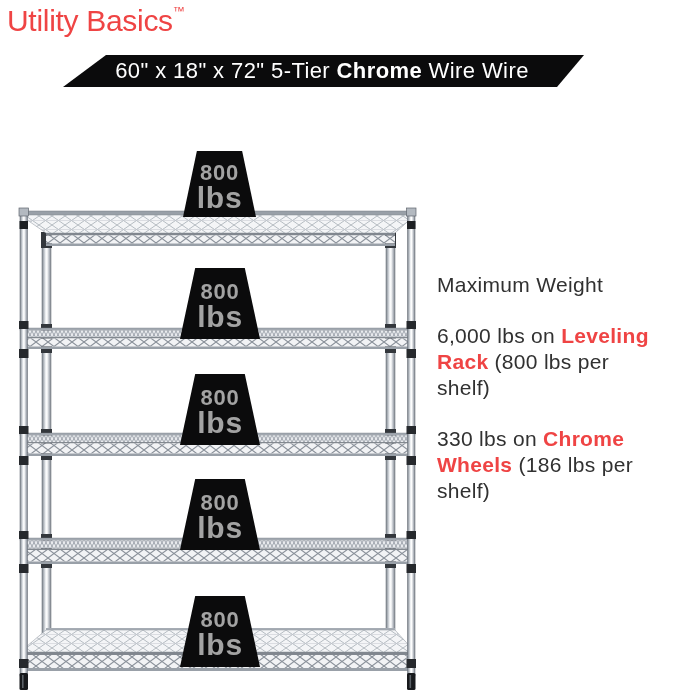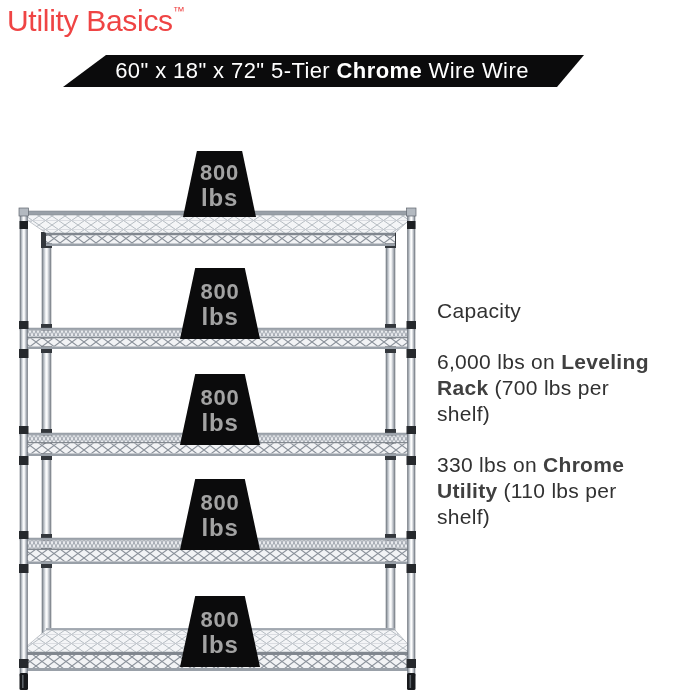--- a/index.html
+++ b/index.html
@@ -29,25 +29,25 @@
     position:absolute;left:180px;width:80px;height:71px;background:#0b0b0c;
     clip-path:polygon(19% 0,81% 0,100% 100%,0 100%);
     color:#a3a3a3;text-align:center;font-weight:bold;font-size:22px;
     line-height:25px;padding-top:11px;box-sizing:border-box;letter-spacing:0.8px;
   }
   .badge-0{left:183px;width:73px;height:66px;top:151px;padding-top:9px;}
   .badge-1{top:268px;}
   .badge-2{top:374px;}
   .badge-3{top:479px;}
   .badge-4{top:596px;}
-  .badge .unit{display:block;font-size:24px;}
+  .badge .unit{display:block;font-size:30px;}
   
   #info{position:absolute;left:437px;top:272px;width:250px;color:#313131;}
   #info p{margin:0 0 25px 0;font-size:21px;line-height:26px;letter-spacing:0.3px;}
-  #info b{font-weight:bold;color:#404040;margin-top:8px;}
+  #info b{font-weight:bold;color:#ef4444;margin-top:8px;}
 </style>
 </head>
 <body>
 
 <div id="stage">
 
   <h1 id="brand"><span>Utility Basics</span><sup>™</sup></h1>
 
   <div id="banner">
     <span><span>60" x 18" x 72" 5-Tier </span><b>Chrome</b><span> Wire Wire</span></span>
@@ -165,18 +165,18 @@
 
   <div id="badges">
       <div class="badge badge-0"><span class="value">800</span><span class="unit">lbs</span></div>
       <div class="badge badge-1"><span class="value">800</span><span class="unit">lbs</span></div>
       <div class="badge badge-2"><span class="value">800</span><span class="unit">lbs</span></div>
       <div class="badge badge-3"><span class="value">800</span><span class="unit">lbs</span></div>
       <div class="badge badge-4"><span class="value">800</span><span class="unit">lbs</span></div>
     </div>
 
   <div id="info">
-      <p><br><span>Capacity</span></p>
-      <p><span>6,000 lbs on </span><b>Leveling</b><br><b>Rack</b><span> (700 lbs per</span><br><span>shelf)</span></p>
-      <p><span>330 lbs on </span><b>Chrome</b><br><b>Utility</b><span> (110 lbs per</span><br><span>shelf)</span></p>
+      <p><span>Maximum Weight</span><br></p>
+      <p><span>6,000 lbs on </span><b>Leveling</b><br><b>Rack</b><span> (800 lbs per</span><br><span>shelf)</span></p>
+      <p><span>330 lbs on </span><b>Chrome</b><br><b>Wheels</b><span> (186 lbs per</span><br><span>shelf)</span></p>
     </div>
 
 </div>
 
 </body></html>

